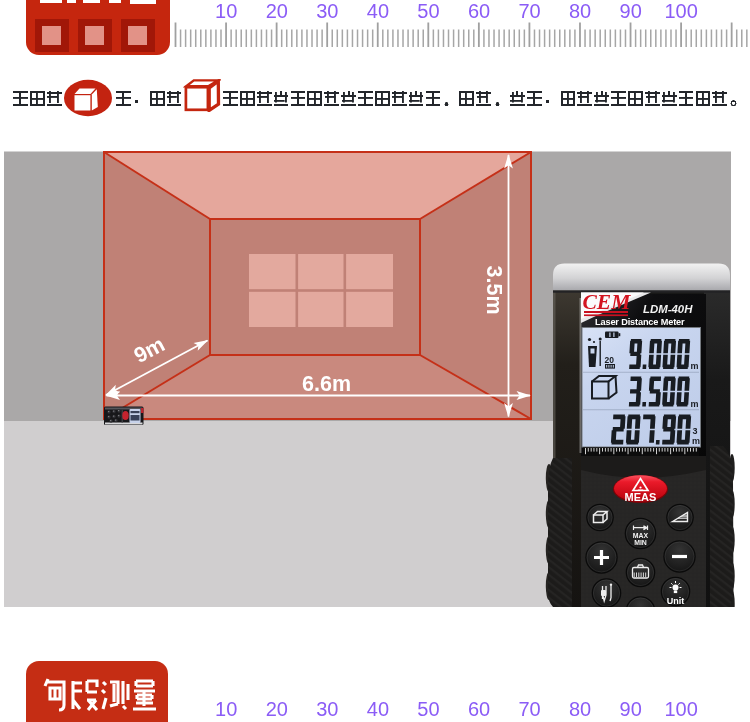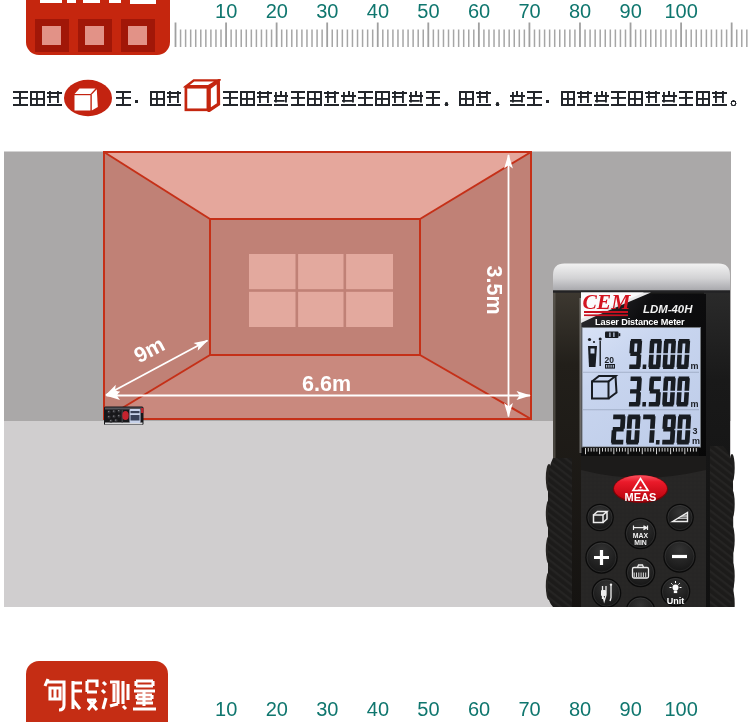--- a/index.html
+++ b/index.html
@@ -1,17 +1,17 @@
 <!DOCTYPE html>
 <html><head><meta charset="utf-8"><style>
 
 *{margin:0;padding:0;box-sizing:border-box}
 html,body{width:750px;height:722px;overflow:hidden;background:#fff;font-family:"Liberation Sans",sans-serif;position:relative}
 .abs{position:absolute}
-.rnum{position:absolute;width:60px;text-align:center;font-size:20px;color:#0f766e}
+.rnum{position:absolute;width:60px;text-align:center;font-size:20px;color:#8b5cf6}
 
 
 .zh{display:inline-block;width:14.7px;height:14.7px;margin:0 1.1px;vertical-align:top}
 .zrow{position:absolute;white-space:nowrap;height:16px}
 .zd .zh{--c:#23262b}
 .p1{background:
  linear-gradient(var(--c),var(--c)) 0 0/100% 2.1px no-repeat,
  linear-gradient(var(--c),var(--c)) 0 45%/100% 1.9px no-repeat,
  linear-gradient(var(--c),var(--c)) 0 100%/100% 2.1px no-repeat,
  linear-gradient(var(--c),var(--c)) 48% 0/2.0px 100% no-repeat}

